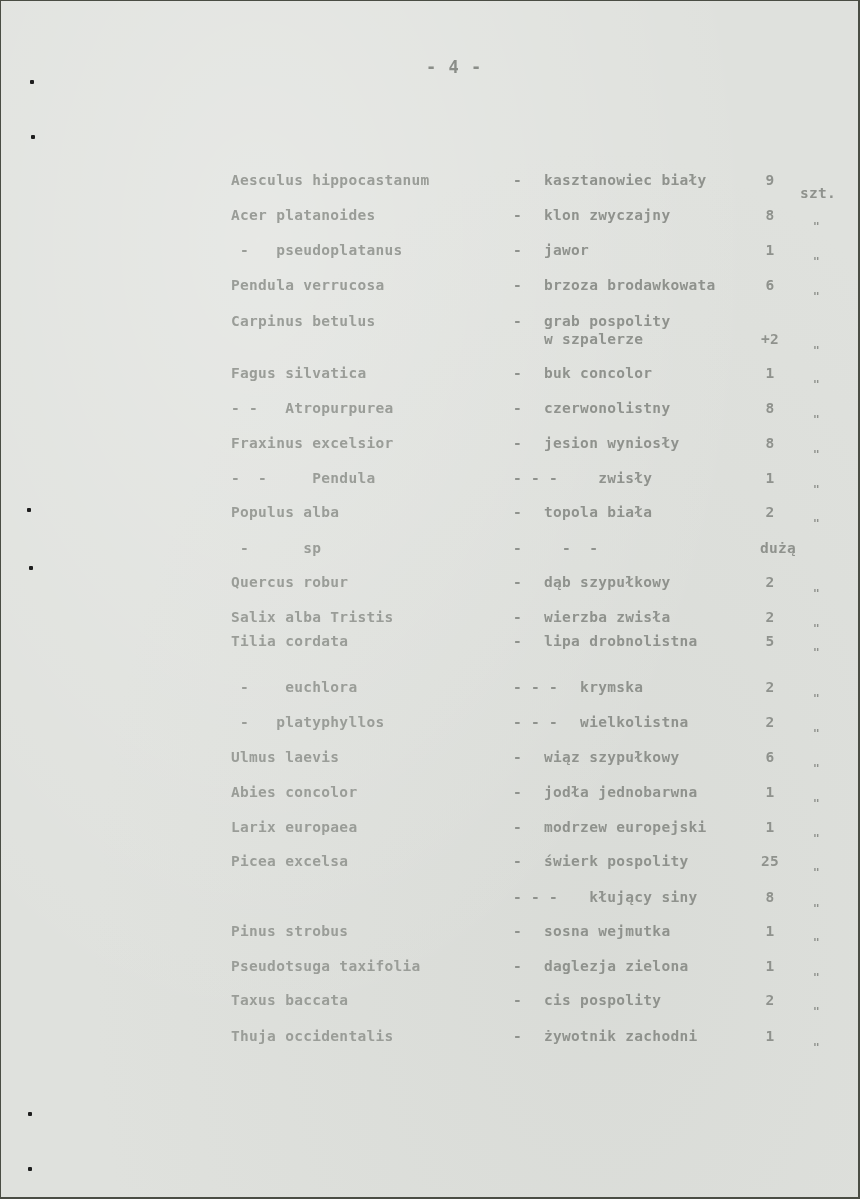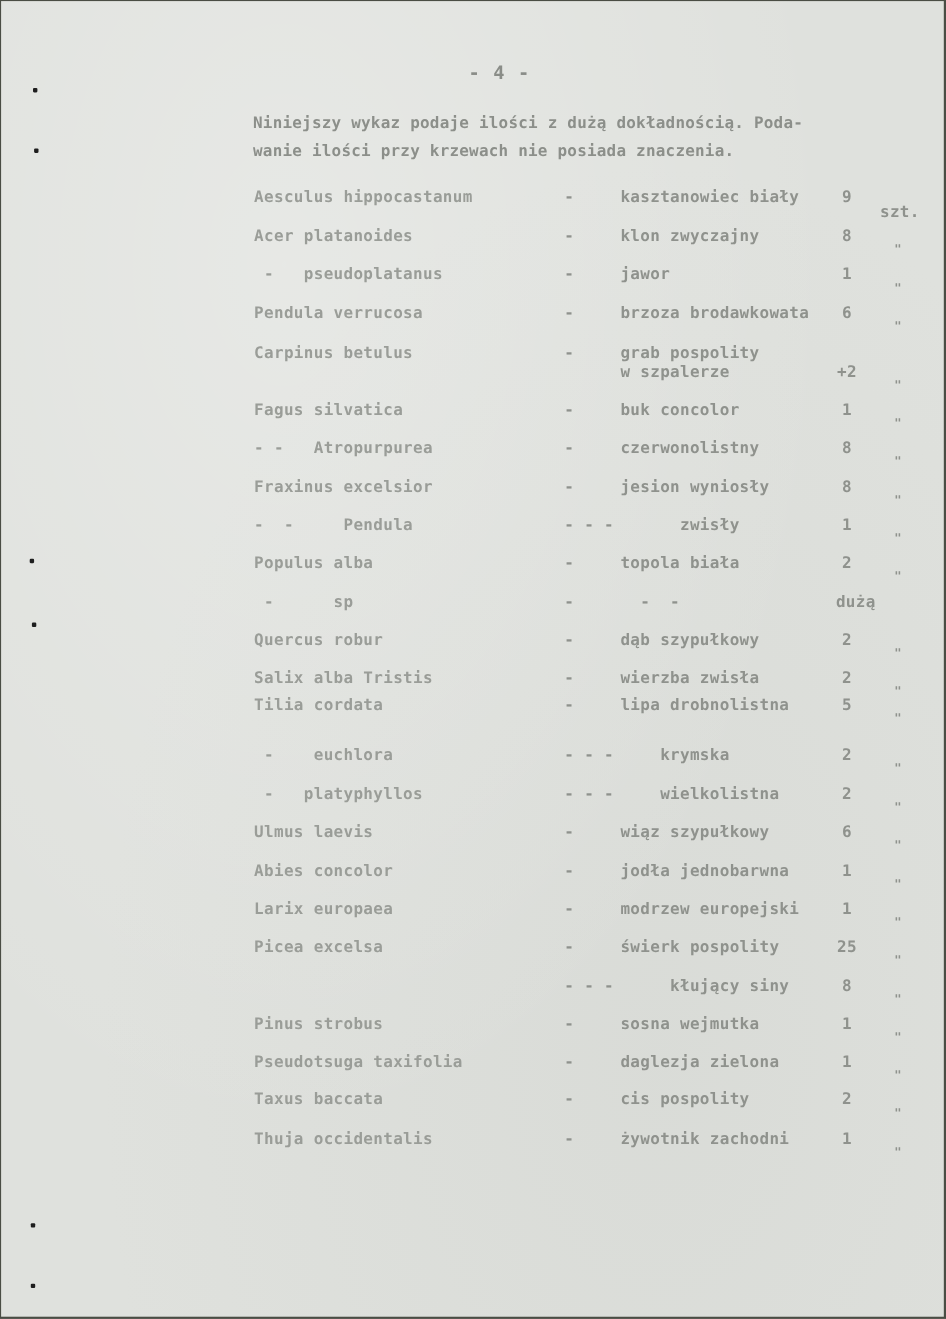--- a/index.html
+++ b/index.html
@@ -59,21 +59,21 @@
       width: 860px;
       height: 26px;
       font-size: 14.5px;
       font-weight: bold;
       letter-spacing: 0.3px;
       white-space: pre;
     }
     .row span { position: absolute; top: 0; white-space: pre; }
     .latin { left: 230px; color: #9a9d98; }
     .dash { left: 512px; }
-    .polish { left: 543px; margin-left: 20px; }
+    .polish { left: 543px; }
     .polish2 { left: 543px; top: 18px !important; }
     .qty { left: 752px; width: 34px; text-align: center; }
     .unit { left: 812px; font-size: 11px; margin-top: 13px; }
     .unit.first { left: 799px; font-size: 14.5px; }
     .handmark {
       color: #3f55b0;
       font-family: "DejaVu Sans", sans-serif;
       font-weight: normal;
     }
   </style>
@@ -84,24 +84,20 @@
 
   <div class="margin-dot" style="left:29px; top:79px;"></div>
   <div class="margin-dot" style="left:30px; top:134px;"></div>
   <div class="margin-dot" style="left:26px; top:507px;"></div>
   <div class="margin-dot" style="left:28px; top:565px;"></div>
   <div class="margin-dot" style="left:27px; top:1111px;"></div>
   <div class="margin-dot" style="left:27px; top:1166px;"></div>
 
   <div class="page-number">- 4 -</div>
 
-  <div class="intro">
-    <div>Niniejszy wykaz podaje ilości z dużą dokładnością. Poda-</div>
-    <div>wanie ilości przy krzewach nie posiada znaczenia.</div>
-  </div>
 
   <div class="row" style="top:171px;">
     <span class="latin">Aesculus hippocastanum</span>
     <span class="dash">-</span>
     <span class="polish">kasztanowiec biały</span>
     <span class="qty">9</span>
     <span class="unit first">szt.</span>
   </div>
 
   <div class="row" style="top:206px;">

